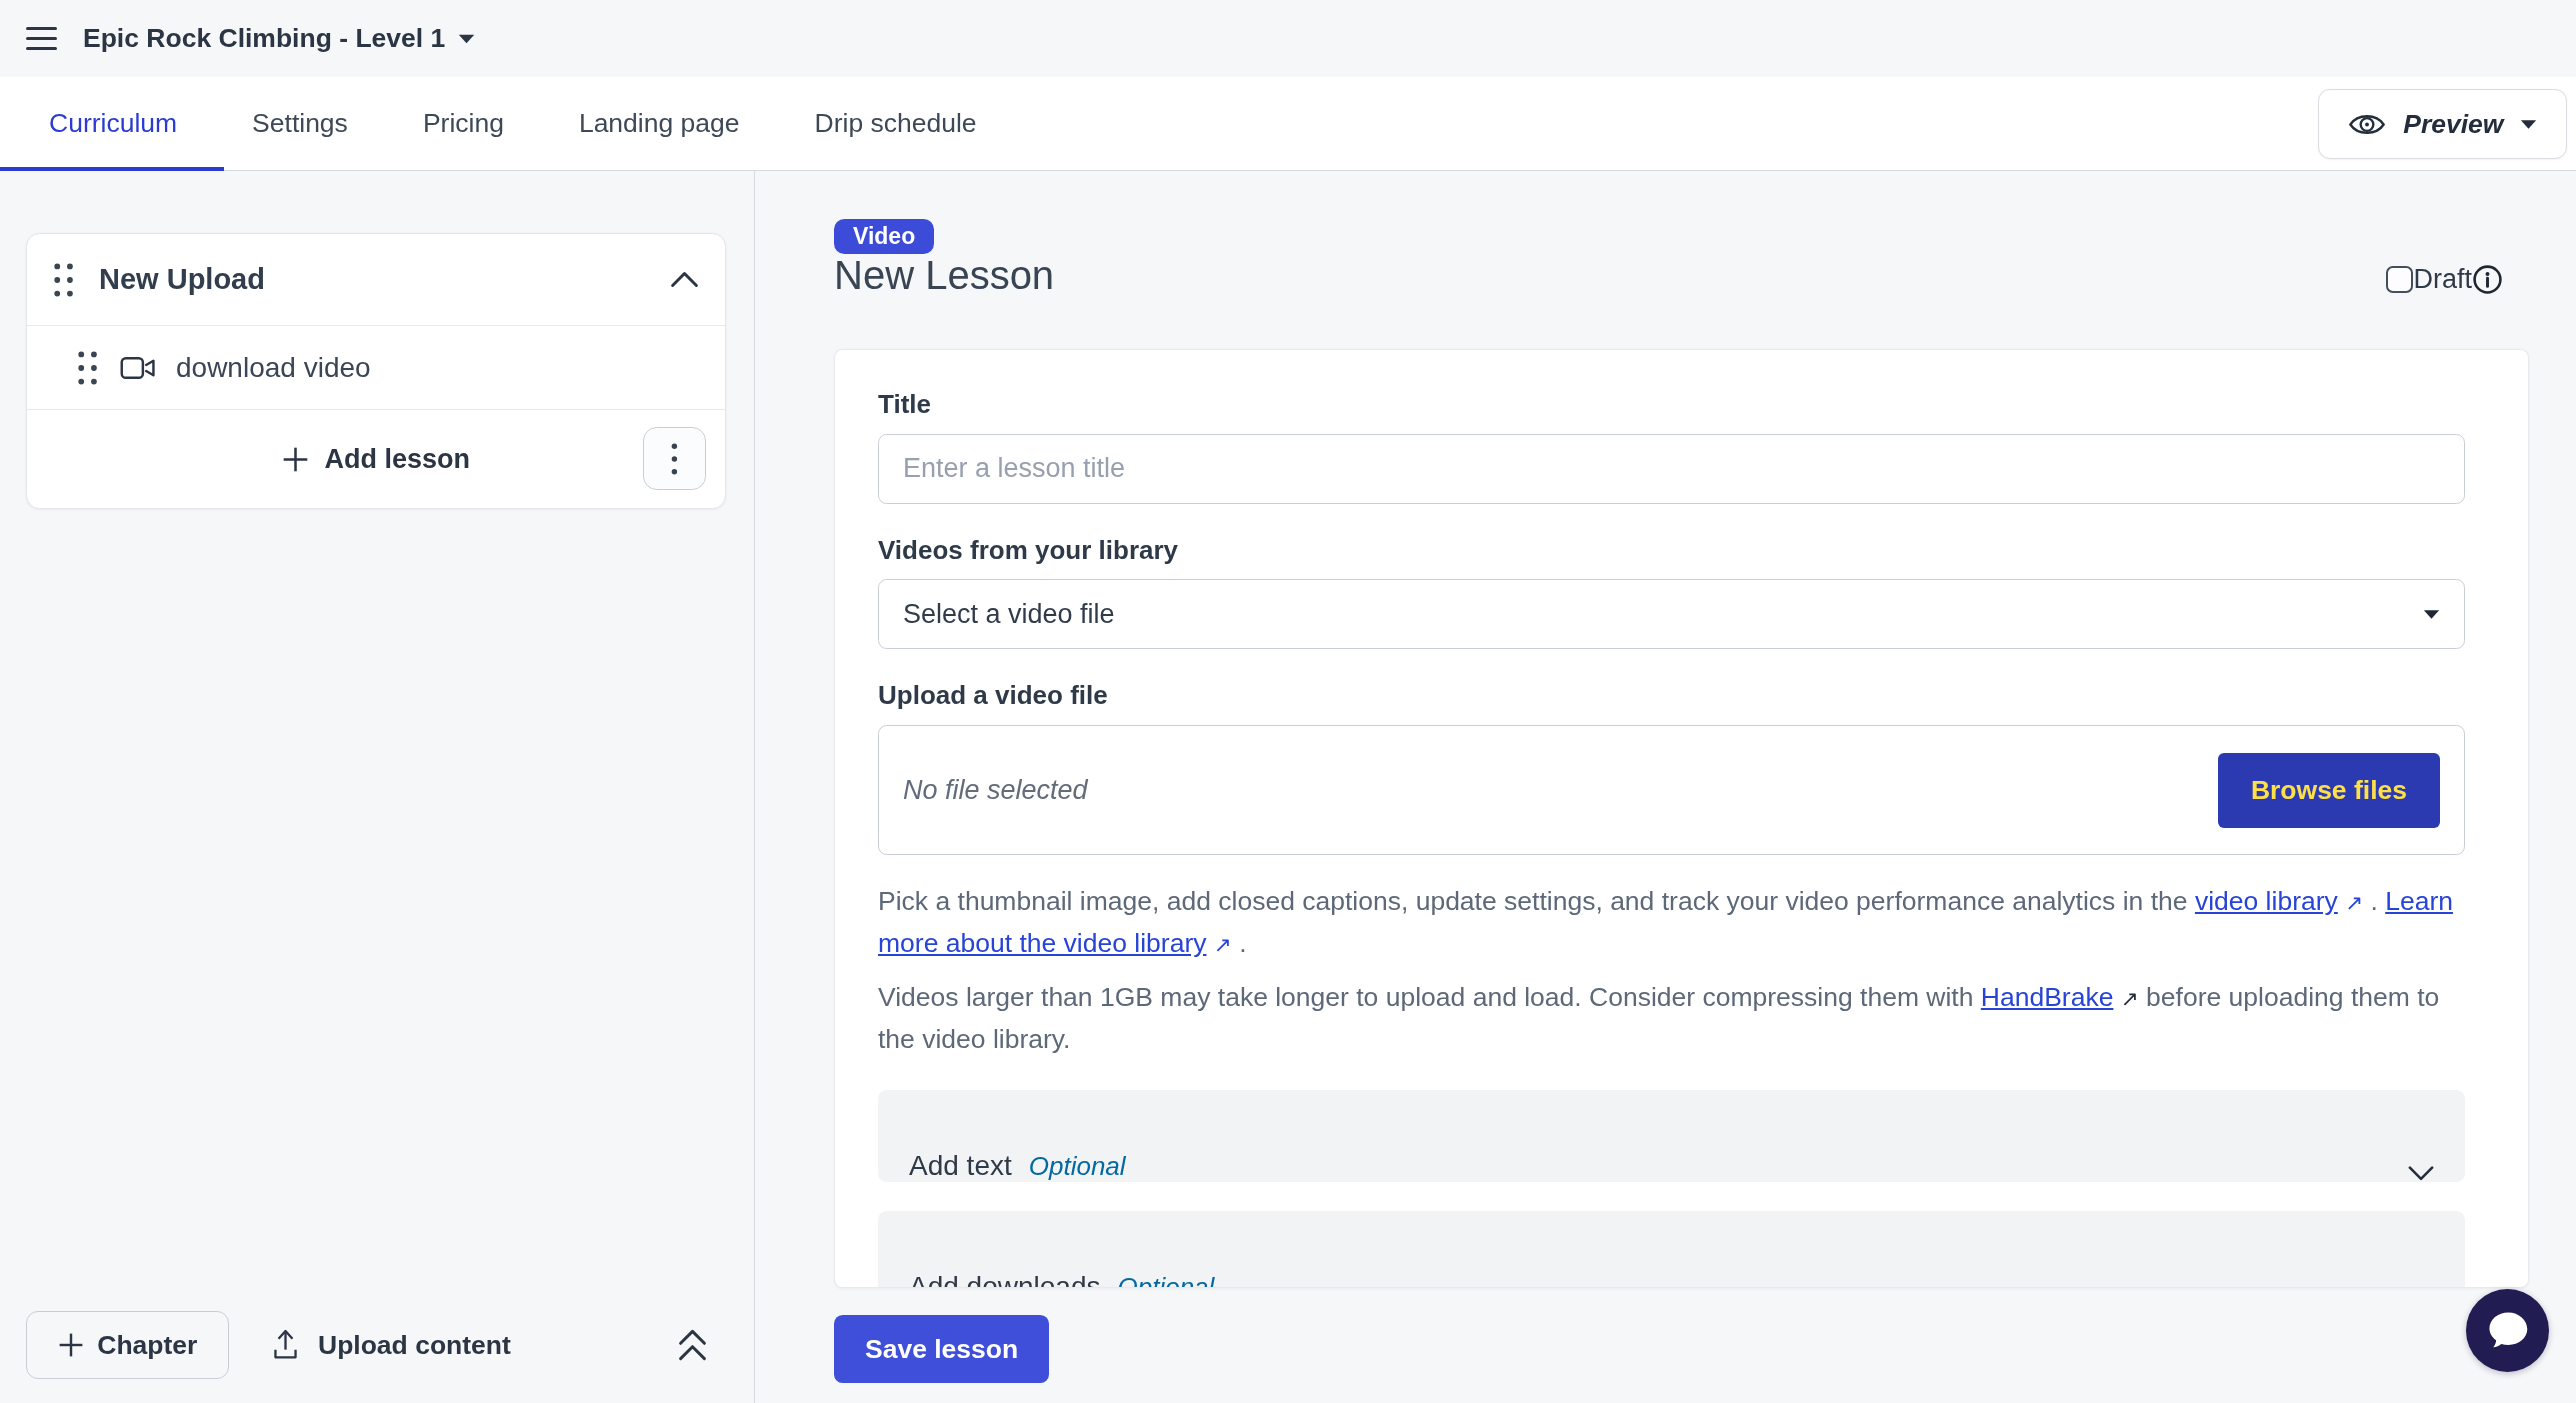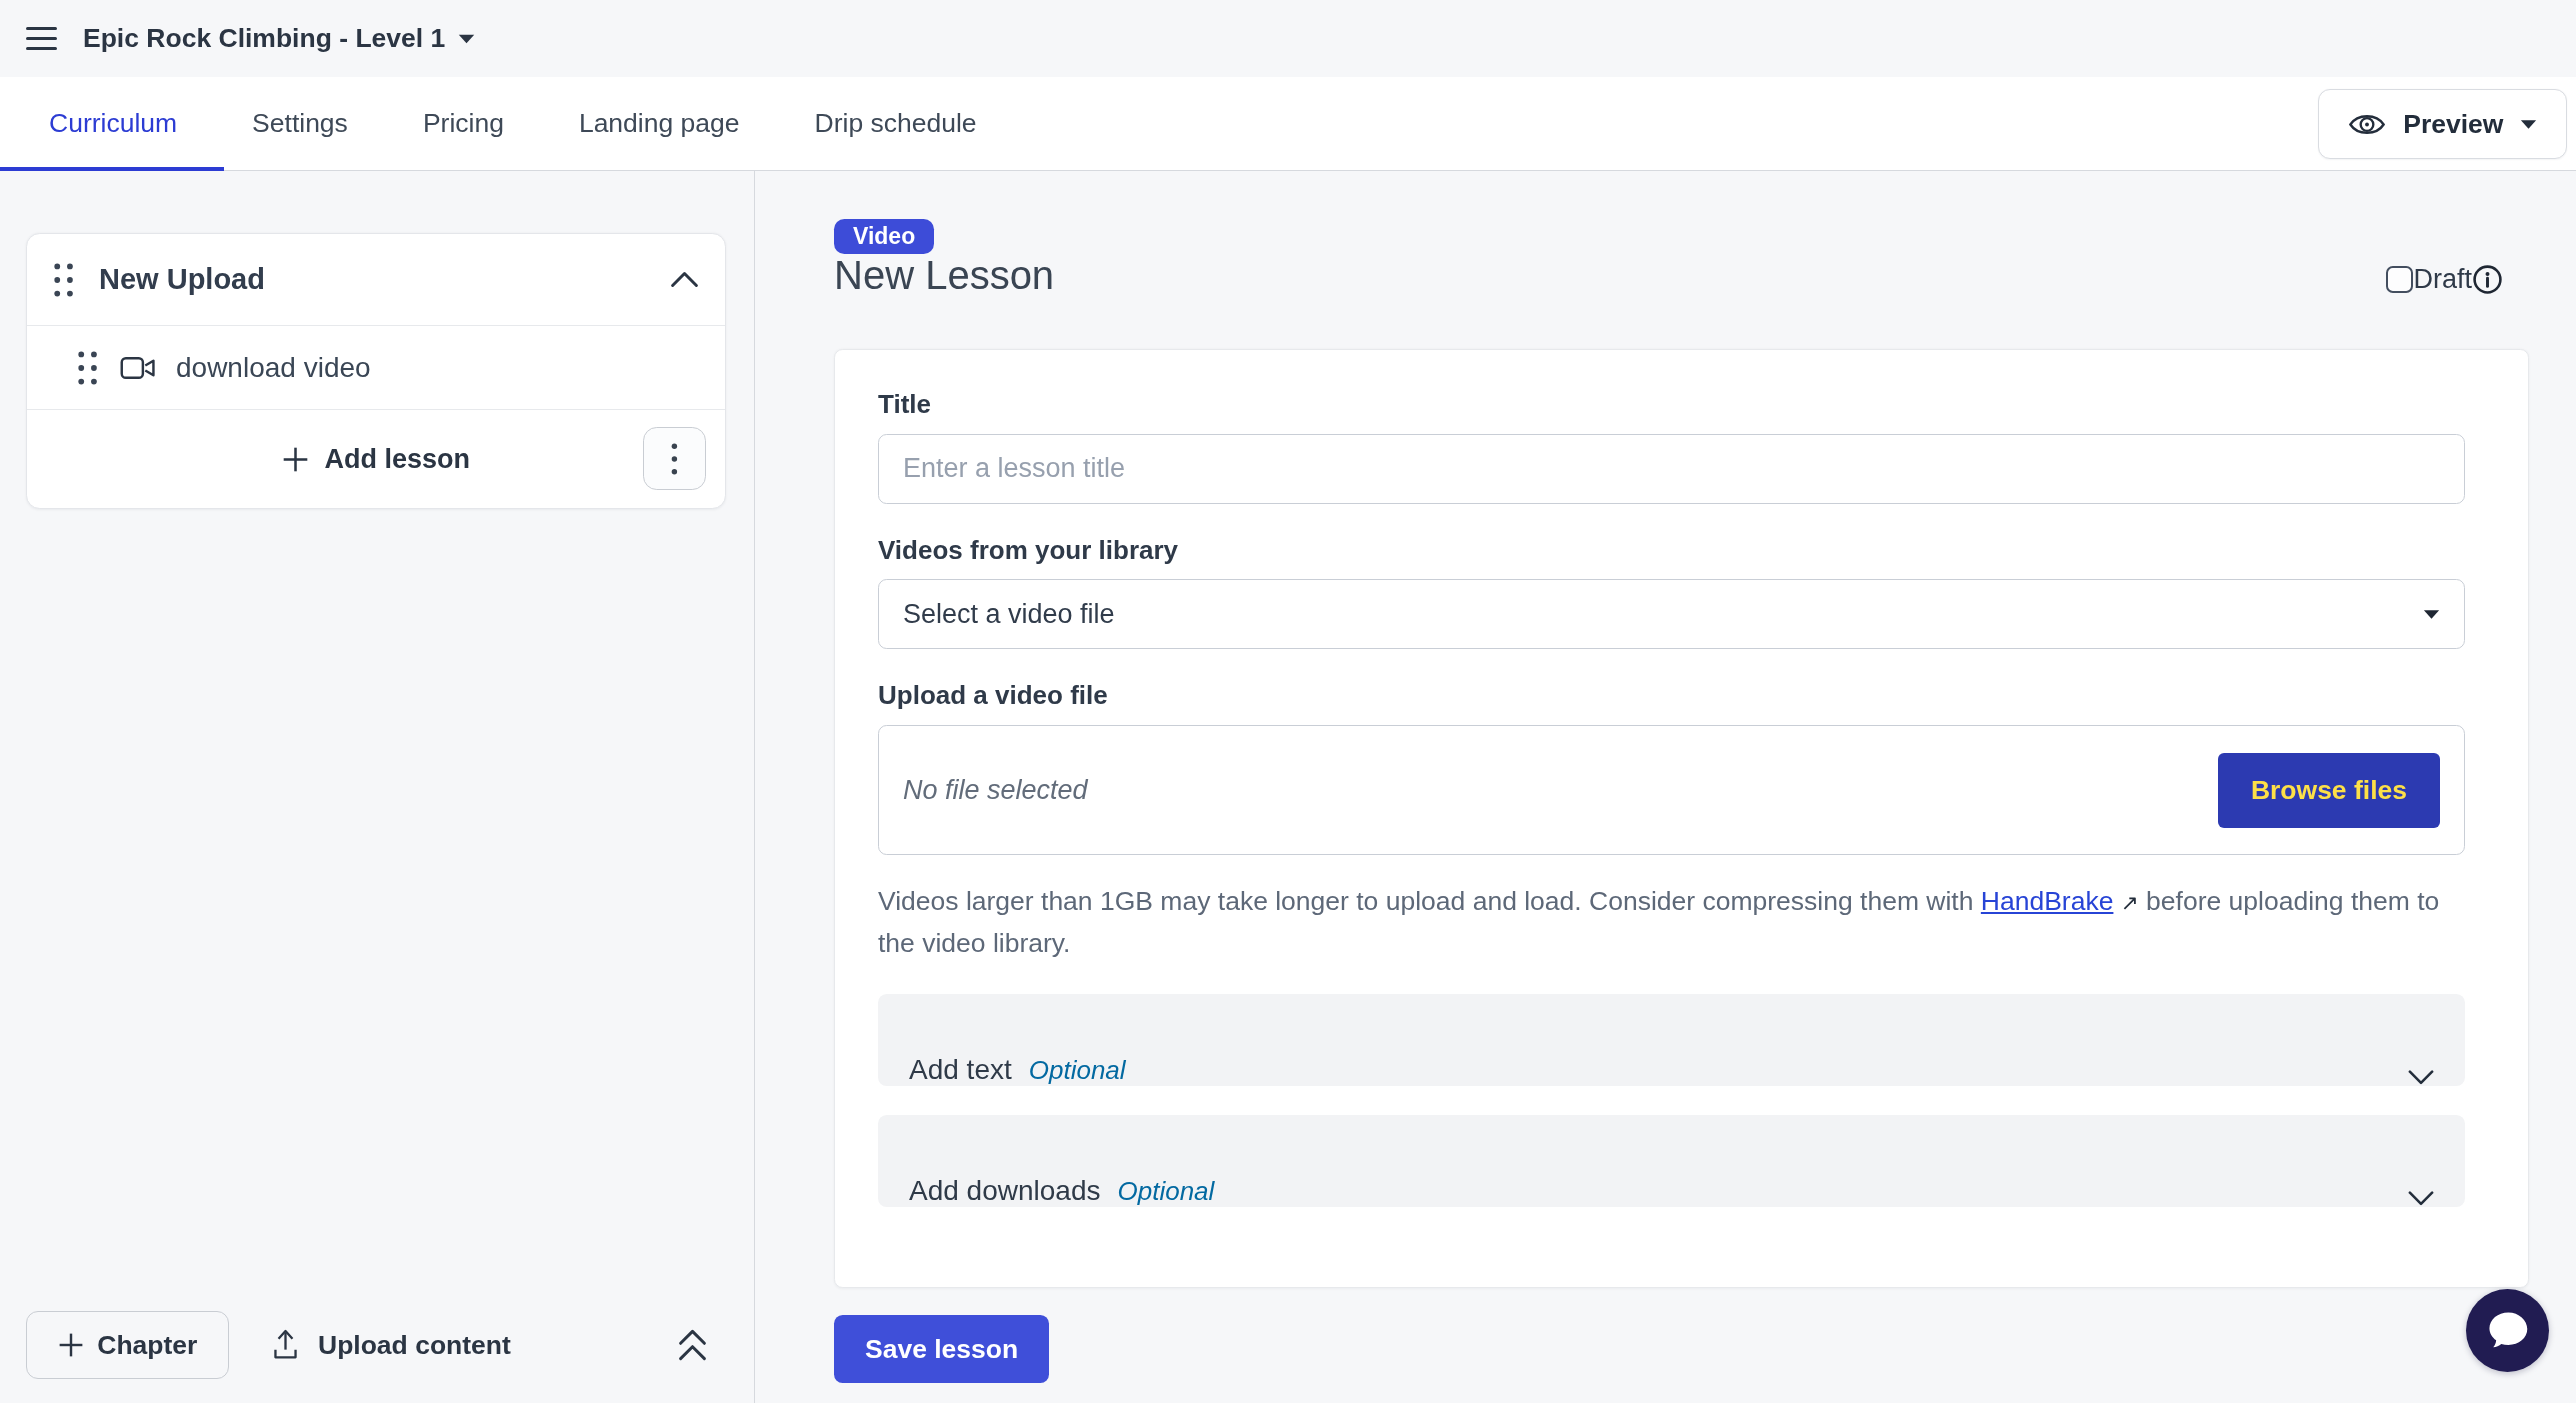--- a/index.html
+++ b/index.html
@@ -19,21 +19,21 @@
   
   .tabbar{ position:absolute; left:0; top:77px; width:2576px; height:94px;
     background:#ffffff; border-bottom:1.7px solid #d6d9de; display:flex; align-items:center; }
   .tabs{ display:flex; align-items:center; height:100%; margin-left:49px; gap:75px; }
   .tab{ font-size:26.5px; font-weight:500; color:#3e4957; cursor:pointer; }
   .tab.active{ color:#2c3cd3; }
   .tab-underline{ position:absolute; left:0; bottom:-1.7px; width:224px; height:5.1px; background:#2c3cd3; }
   .tabbar-actions{ position:absolute; right:8.6px; top:0; height:94px; display:flex; align-items:center; gap:34px; }
   .btn-preview{ height:70px; padding:0 29px; background:#ffffff; border:1.7px solid #d9dce1;
     border-radius:12px; display:flex; align-items:center; gap:17px; font-size:26.5px; font-weight:700;
-    color:#232d3b; cursor:pointer; box-shadow:0 0.9px 1.7px rgba(20,30,50,.05); }
+    color:#232d3b; cursor:pointer; box-shadow:0 0.9px 1.7px rgba(20,30,50,.05);font-style:italic; }
   .btn-update{ height:70px; padding:0 29px; background:#edeff2; border:2.1px solid #3a4454;
     border-radius:12px; display:flex; align-items:center; gap:20.5px; font-size:26.5px; font-weight:700;
     color:#232d3b; cursor:pointer; }
   
   .sidebar{ position:absolute; left:0; top:171px; width:755px; height:1232px;
     background:#f6f7f9; border-right:1.7px solid #d6d9de; }
   .chapter-card{ position:absolute; left:26px; top:62px; width:700px; background:#ffffff;
     border:1.3px solid #e4e6ea; border-radius:13.7px; box-shadow:0 0.9px 2.6px rgba(20,30,50,.06); }
   .chapter-header{ height:92px; display:flex; align-items:center; padding:0 26px;
     border-bottom:1.3px solid #e7e9ec; }
@@ -251,20 +251,21 @@
         </span>
       </div>
 
       <div class="gap36"></div>
       <div class="field-label">Upload a video file</div>
       <div class="upload-box">
         <span class="no-file">No file selected</span>
         <button class="btn-browse">Browse files</button>
       </div>
 
+      <p class="help-text"><span>Pick a thumbnail image, add closed captions, update settings, and track your video performance analytics in the </span><a class="help-link">video library</a> <span class="ext-arrow blue">↗</span><span> . </span><a class="help-link">Learn more about the video library</a> <span class="ext-arrow blue">↗</span><span> .</span></p>
 
       <p class="help-text"><span>Videos larger than 1GB may take longer to upload and load. Consider compressing them with </span><a class="help-link">HandBrake</a> <span class="ext-arrow dark">↗</span><span> before uploading them to the video library.</span></p>
 
       <div class="accordion acc1">
         <span class="acc-title">Add text</span>
         <span class="acc-optional">Optional</span>
         <span class="row-spacer"></span>
         <svg width="26" height="15.4" viewBox="0 0 30 18">
           <polyline points="2,2 15,15 28,2" fill="none" stroke="#232d3b" stroke-width="3" stroke-linecap="round" stroke-linejoin="round"></polyline>
         </svg>

